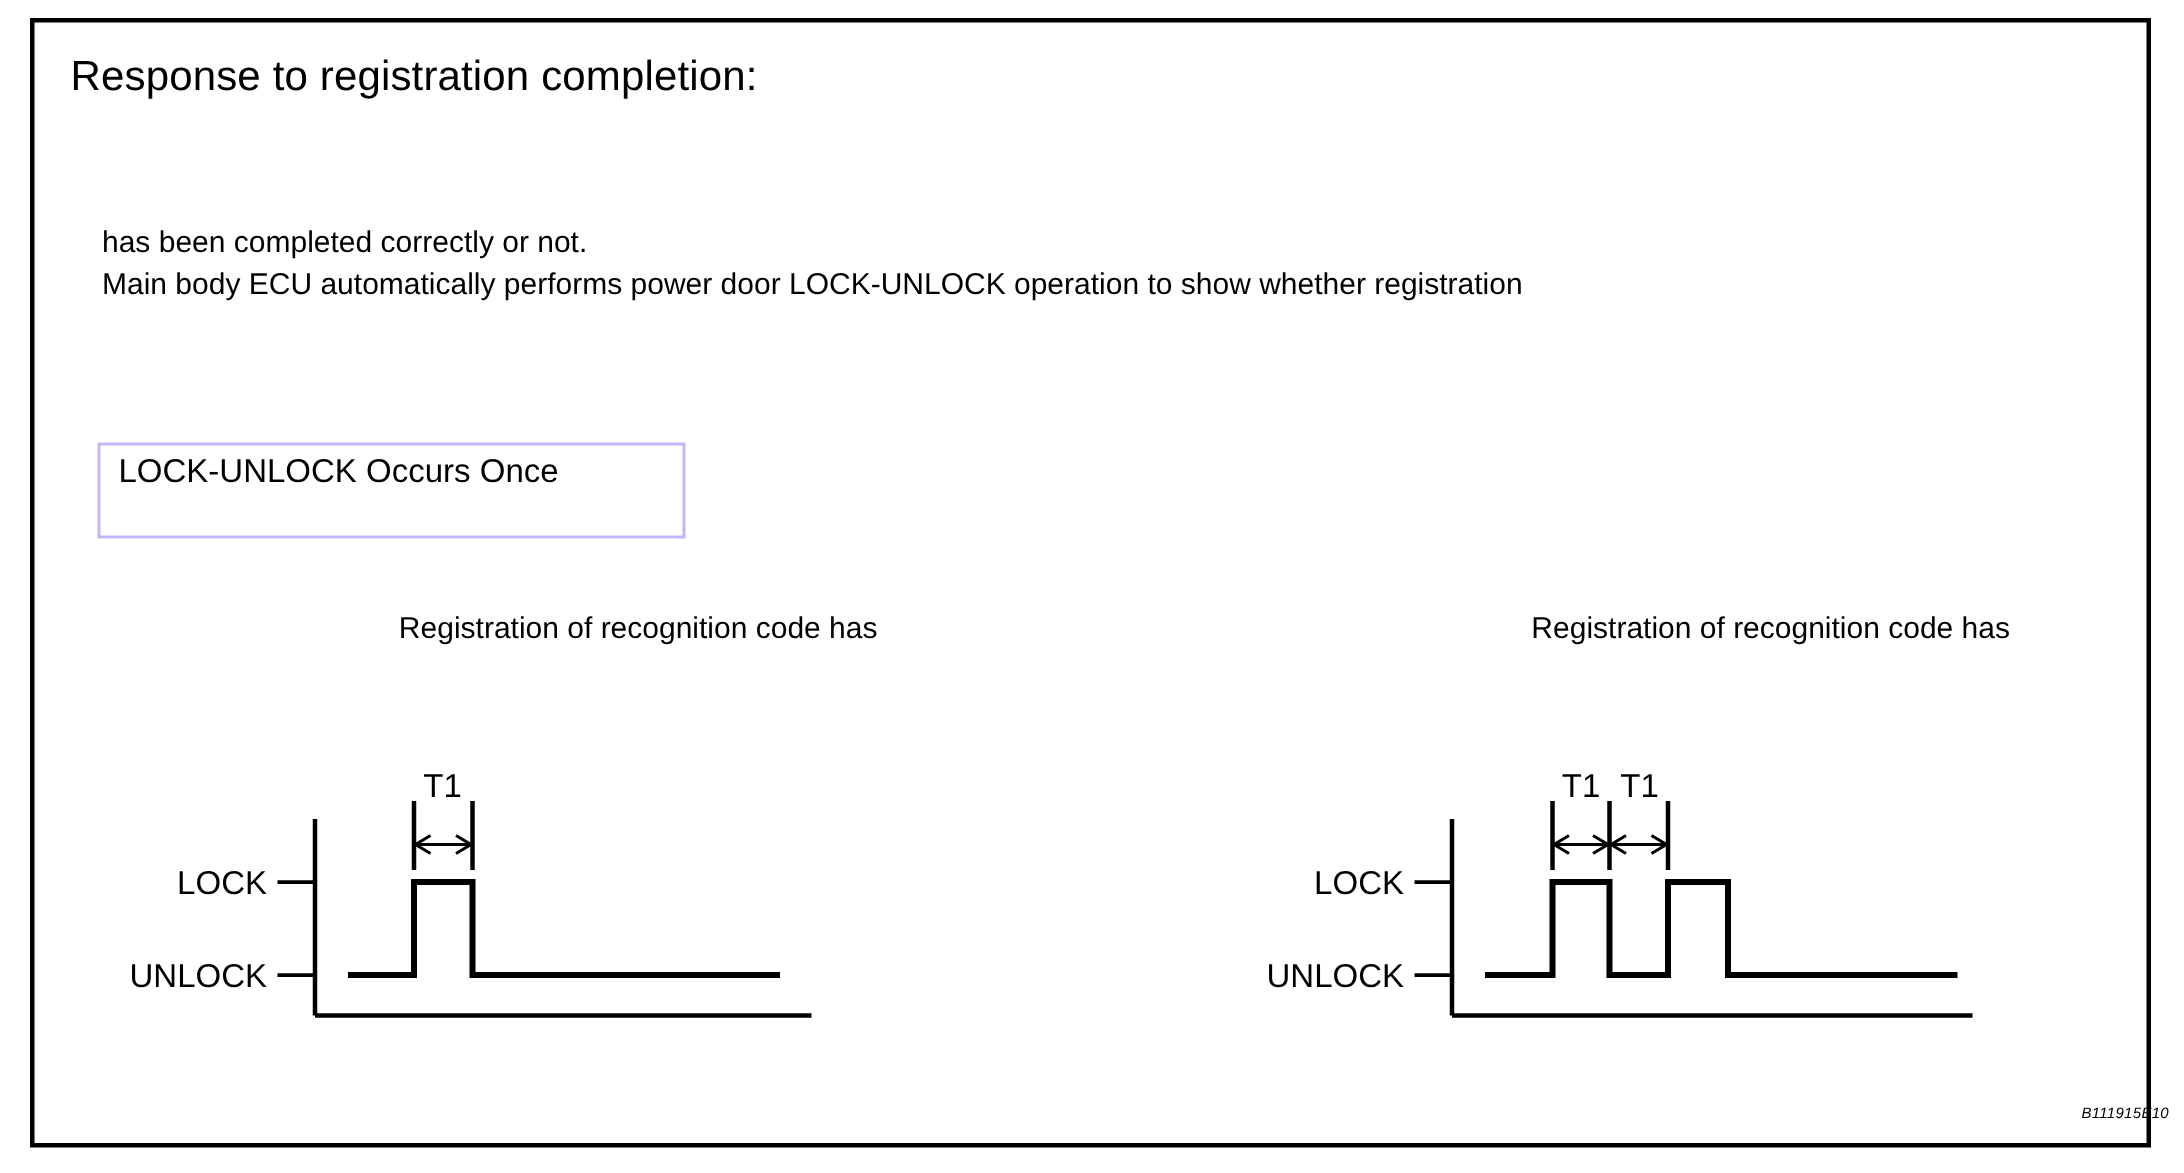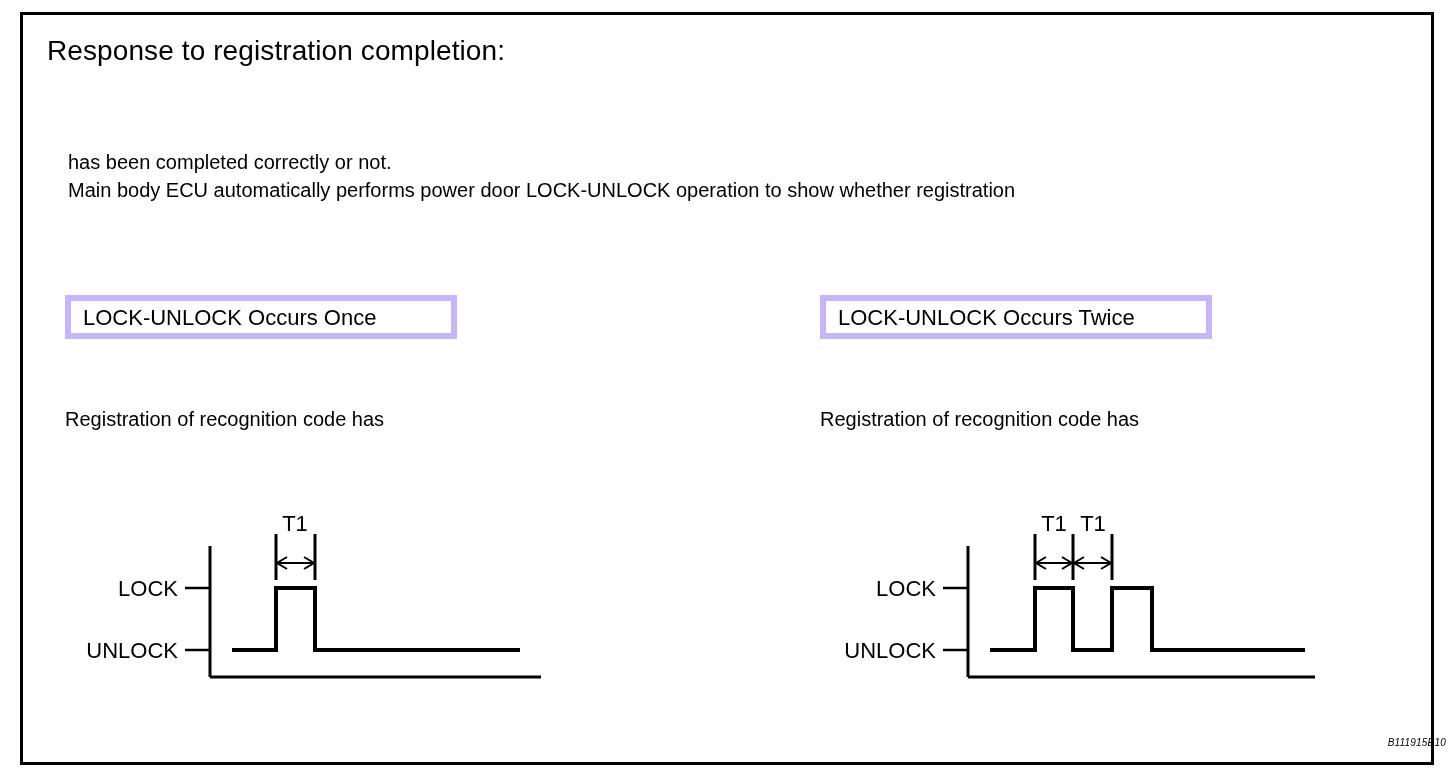--- a/index.html
+++ b/index.html
@@ -44,22 +44,22 @@
     top: 148px;
     width: 1320px;
     font-size: 20px;
     line-height: 28px;
   }
   .intro .line { white-space: nowrap; }
 
   .case-box {
     position: absolute;
     top: 295px;
-    height: 44px;
-    border: 6px solid #c4b5fd;
+    height: 64px;
+    border: 2px solid #c4b5fd;
     box-sizing: border-box;
   }
   .case-box.left  { left: 65px;  width: 392px; }
   .case-box.right { left: 820px; width: 392px; }
   .case-box .box-label {
     position: absolute;
     left: 12px;
     top: 4px;
     font-size: 22px;
     line-height: 26px;
@@ -67,21 +67,21 @@
   }
 
   .case-desc {
     position: absolute;
     top: 405px;
     font-size: 20px;
     line-height: 28px;
   }
   .case-desc.left  { left: 65px;  width: 520px; }
   .case-desc.right { left: 820px; width: 520px; }
-  .case-desc .line { white-space: nowrap; }
+  .case-desc .line { white-space: nowrap; text-align: right; }
 
   .chart { position: absolute; top: 500px; }
   .chart.left  { left: 60px;  width: 500px; height: 190px; }
   .chart.right { left: 815px; width: 520px; height: 190px; }
   .chart svg { display: block; }
 
   .footnote {
     position: absolute;
     left: 52px;
     top: 708px;
@@ -140,23 +140,20 @@
       <line x1="255" y1="34" x2="255" y2="80" stroke="#000" stroke-width="3"></line>
 
       <line x1="217" y1="63" x2="254" y2="63" stroke="#000" stroke-width="2"></line>
       <polyline points="227,57 217,63 227,69" fill="none" stroke="#000" stroke-width="2"></polyline>
       <polyline points="244,57 254,63 244,69" fill="none" stroke="#000" stroke-width="2"></polyline>
 
       <text x="235" y="31" text-anchor="middle" font-family="Liberation Sans, sans-serif" font-size="22">T1</text>
     </svg>
   </div>
 
-  <div class="case-box right">
-    <div class="box-label">LOCK-UNLOCK Occurs Twice</div>
-  </div>
 
   <div class="case-desc right">
     <div class="line">Registration of recognition code has</div>
   </div>
 
   <div class="chart right">
     <svg width="520" height="190" viewBox="0 0 520 190">
 
       <line x1="153" y1="46" x2="153" y2="177" stroke="#000" stroke-width="3"></line>
       <line x1="153" y1="177" x2="500" y2="177" stroke="#000" stroke-width="3"></line>

